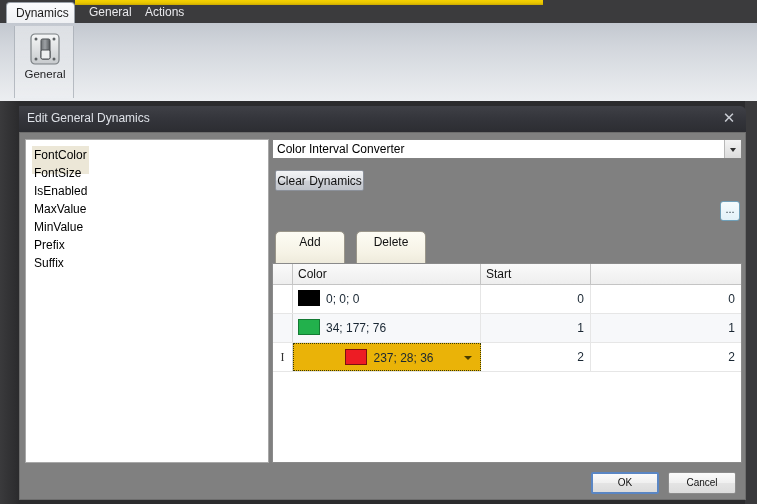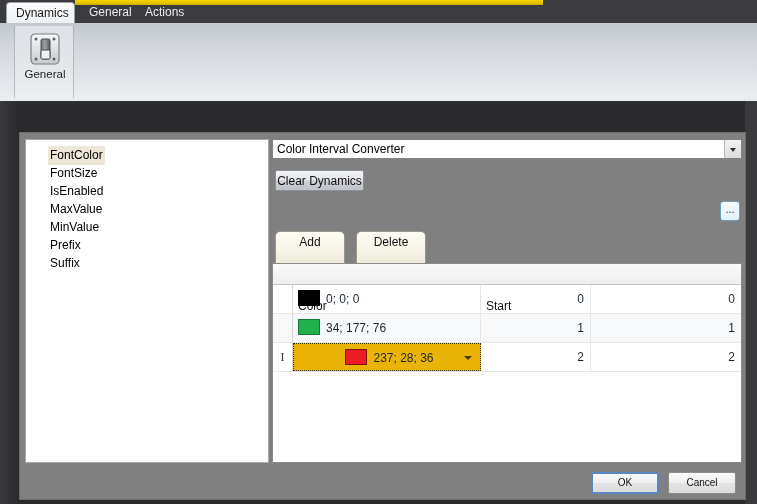--- a/index.html
+++ b/index.html
@@ -139,22 +139,22 @@
   .listpanel {
     position: absolute; left: 5px; top: 6px;
     width: 244px; height: 324px;
     background: #ffffff;
     border: 1px solid #a8a8a8;
     box-sizing: border-box;
     overflow: hidden;
   }
   .list-item {
     position: relative;
-    margin-left: 22px;
-    height: 19px; line-height: 18px;
+    margin-left: 6px;
+    height: 28px; line-height: 18px;
     font-size: 12px;
     color: #000;
     padding: 0 2px;
     display: inline-block;
     cursor: default;
   }
   .list-row { height: 18px; }
   .list-item.selected {
     background: #ece7d7;
   }
@@ -254,21 +254,20 @@
     box-sizing: border-box;
   }
   .gh-cell {
     position: absolute; top: 0; height: 20px;
     line-height: 20px;
     font-size: 12px; color: #111;
     padding-left: 5px;
     border-right: 1px solid #c4c4c4;
     box-sizing: border-box;
     cursor: default;
-    margin-top: 32px;
   }
   .gh-rowhdr { left: 0; width: 20px; padding-left: 0; }
   .gh-color  { left: 20px; width: 188px; }
   .gh-start  { left: 208px; width: 110px; }
   .gh-end    { left: 318px; width: 150px; border-right: none; }
 
   .grid-row {
     position: relative;
     height: 29px;
     border-bottom: 1px solid #e6e6e6;
@@ -385,20 +384,24 @@
       <div class="ribbon-bottom-shadow"></div>
     </div>
   </div>
 
   <div class="backdrop"></div>
   <div class="backdrop-left"></div>
   <div class="backdrop-right"></div>
 
   <div class="dialog">
 
+    <div class="dlg-titlebar">
+      <div class="dlg-title">Edit General Dynamics</div>
+      <div class="dlg-close">✕</div>
+    </div>
 
     <div class="dlg-body">
 
       <div class="listpanel">
         <div style="height:6px;"></div>
         <div class="list-row"><span class="list-item selected">FontColor</span></div>
         <div class="list-row"><span class="list-item">FontSize</span></div>
         <div class="list-row"><span class="list-item">IsEnabled</span></div>
         <div class="list-row"><span class="list-item">MaxValue</span></div>
         <div class="list-row"><span class="list-item">MinValue</span></div>

